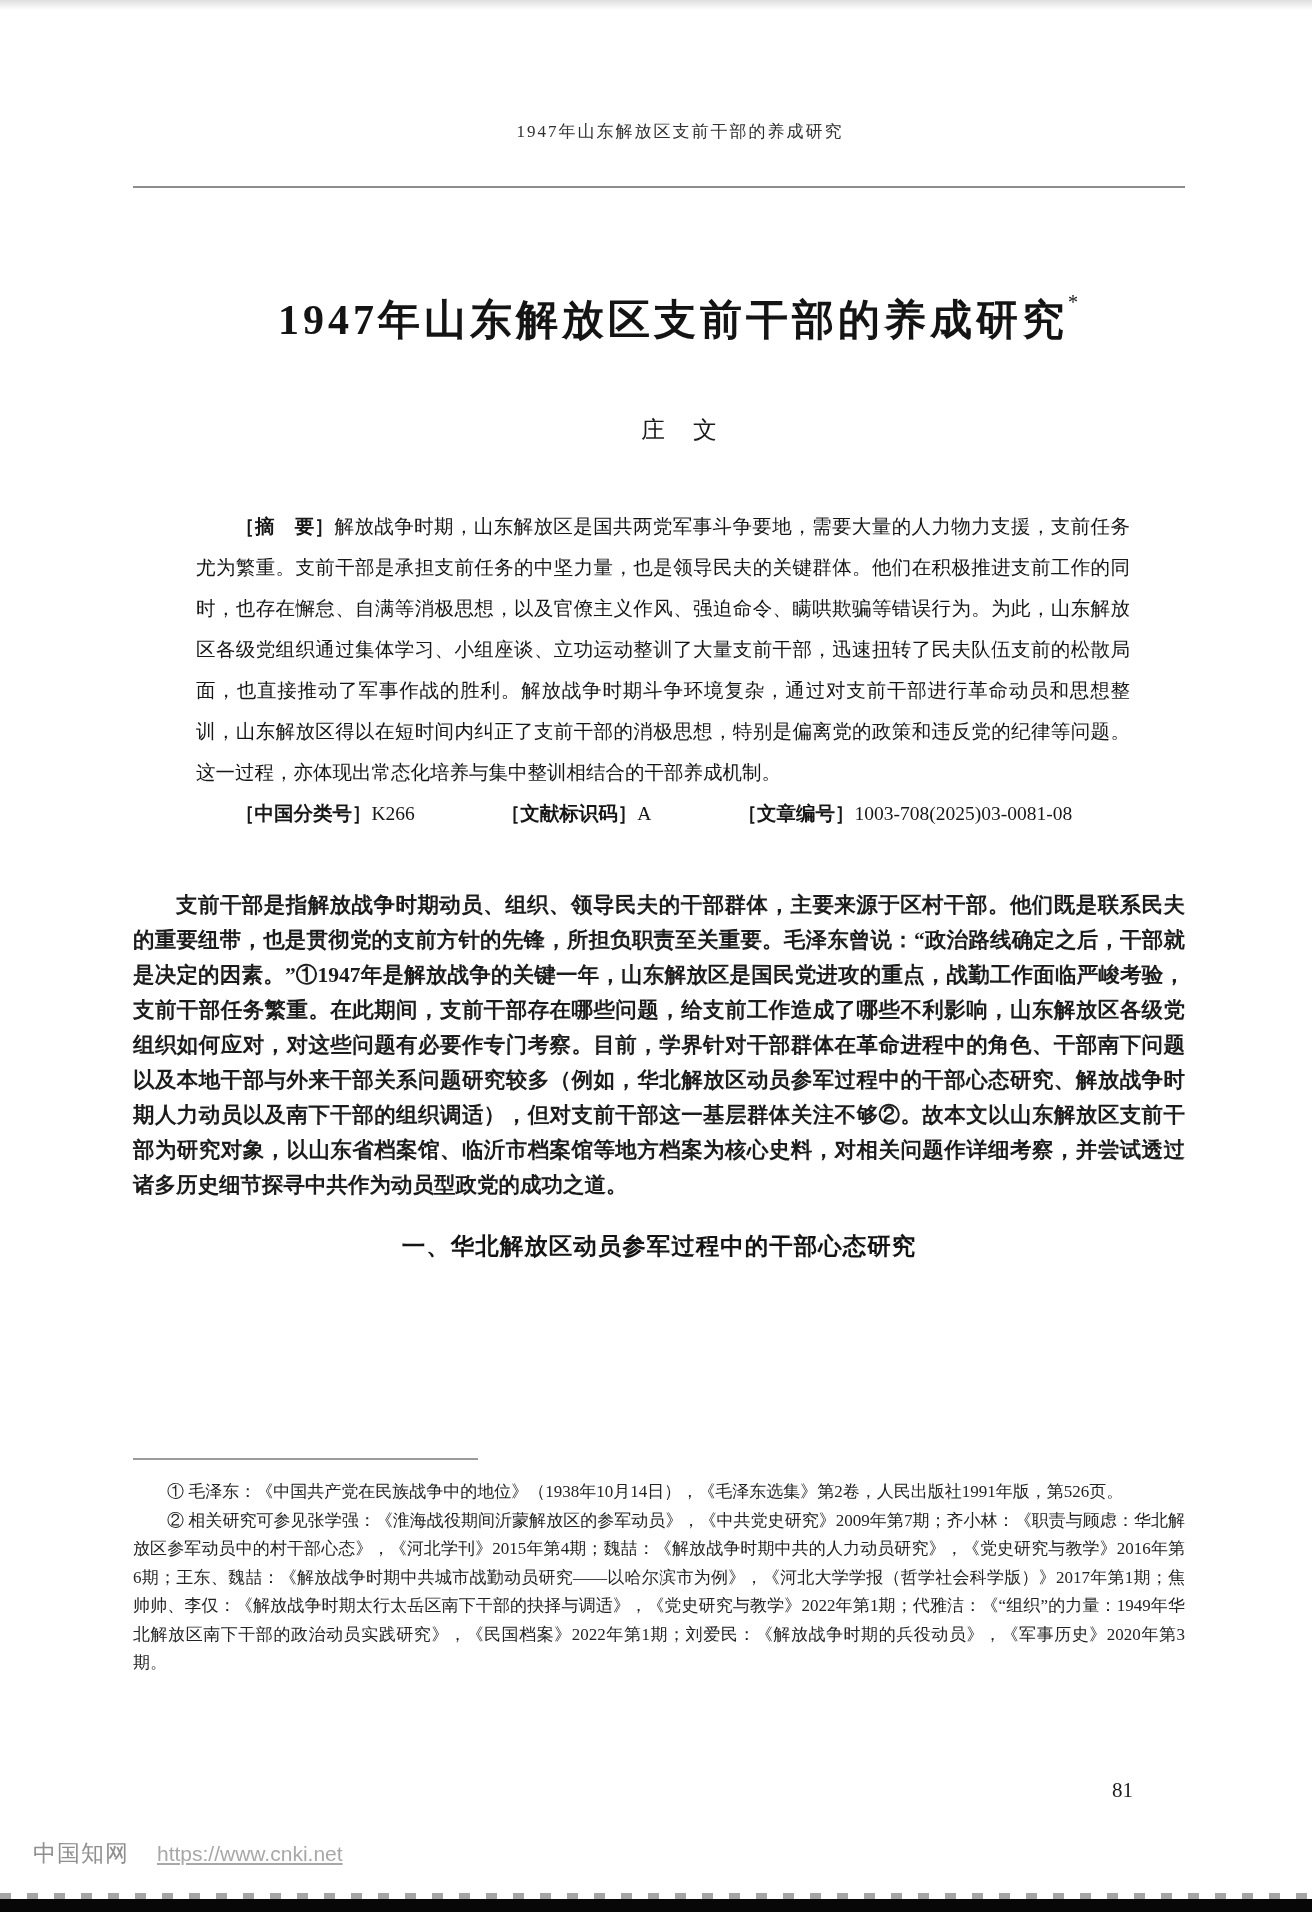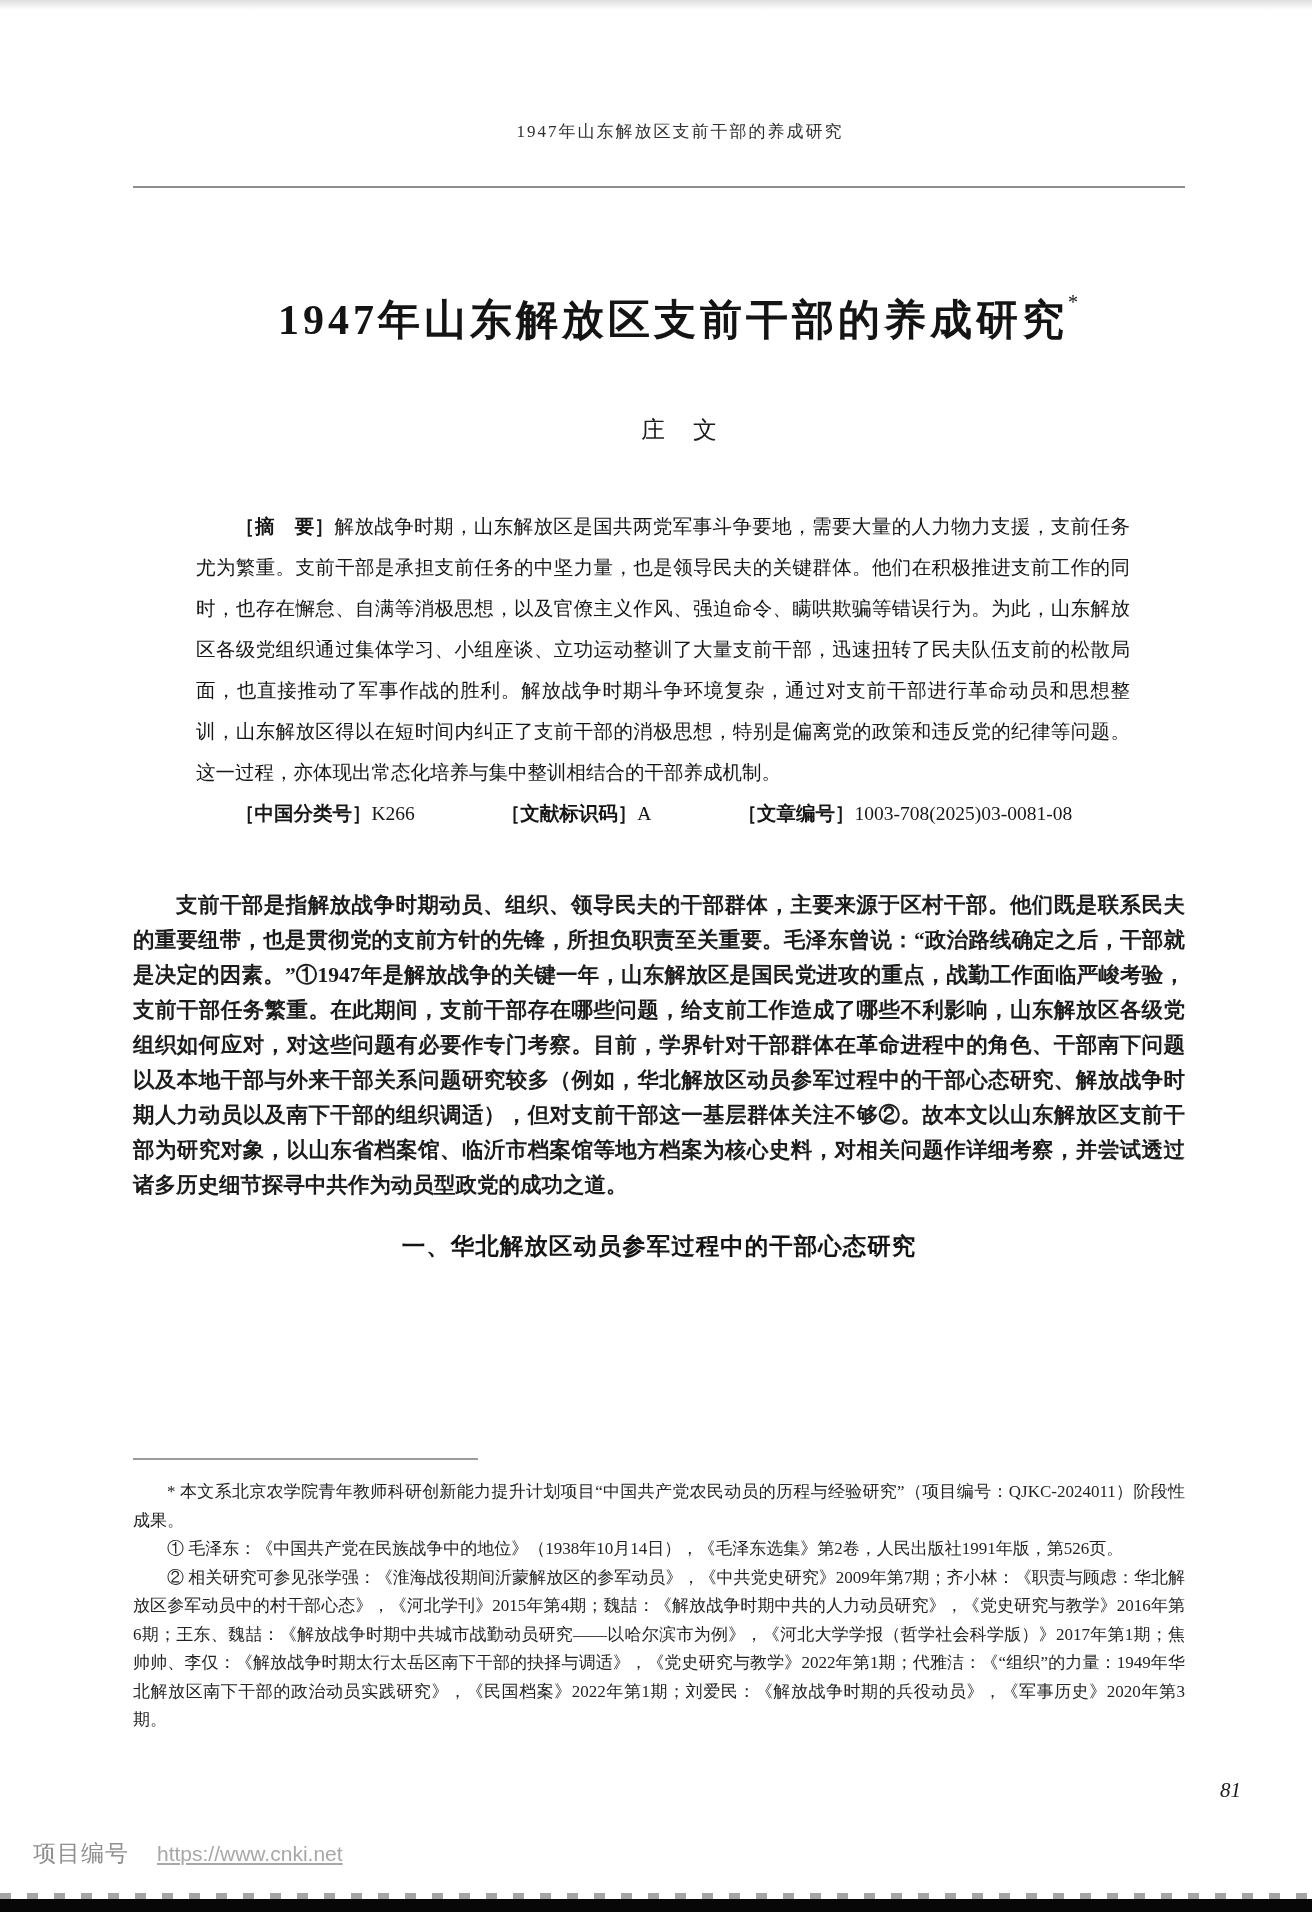--- a/index.html
+++ b/index.html
@@ -59,22 +59,22 @@
   .footnote-rule{
     position:absolute;top:1458px;left:133px;width:345px;height:2px;
     background:#9b9b9b;
   }
   .footnotes{
     position:absolute;top:1478px;left:133px;width:1052px;
     font-size:17px;line-height:28.5px;text-align:justify;color:#232323;
   }
   .footnotes p{margin:0;text-indent:2em;}
   .page-number{
-    position:absolute;top:1778px;left:1181px;width:60px;
-    text-align:right;font-size:21px;color:#1c1c1c;font-style:italic;
+    position:absolute;top:1778px;left:1112px;width:60px;
+    text-align:left;font-size:21px;color:#1c1c1c;
   }
   .watermark{
     position:absolute;top:1838px;left:33px;
     display:flex;align-items:baseline;gap:28px;
     font-family:"Liberation Sans","DejaVu Sans",sans-serif;
   }
   .wm-brand{font-size:23px;color:#8f8f8f;letter-spacing:1px;}
   .wm-url{font-size:21px;color:#a8a8a8;text-decoration:underline;}
   .perforation{
     position:absolute;bottom:12px;left:0;width:100%;height:7px;
@@ -110,28 +110,27 @@
   </div>
 
   <div class="body-block">
     <p>支前干部是指解放战争时期动员、组织、领导民夫的干部群体，主要来源于区村干部。他们既是联系民夫的重要纽带，也是贯彻党的支前方针的先锋，所担负职责至关重要。毛泽东曾说：“政治路线确定之后，干部就是决定的因素。”①1947年是解放战争的关键一年，山东解放区是国民党进攻的重点，战勤工作面临严峻考验，支前干部任务繁重。在此期间，支前干部存在哪些问题，给支前工作造成了哪些不利影响，山东解放区各级党组织如何应对，对这些问题有必要作专门考察。目前，学界针对干部群体在革命进程中的角色、干部南下问题以及本地干部与外来干部关系问题研究较多（例如，华北解放区动员参军过程中的干部心态研究、解放战争时期人力动员以及南下干部的组织调适），但对支前干部这一基层群体关注不够②。故本文以山东解放区支前干部为研究对象，以山东省档案馆、临沂市档案馆等地方档案为核心史料，对相关问题作详细考察，并尝试透过诸多历史细节探寻中共作为动员型政党的成功之道。</p>
     <p class="section-heading">一、华北解放区动员参军过程中的干部心态研究</p>
   </div>
 
   <div class="footnote-rule"></div>
 
   <div class="footnotes">
-    <p>* 本文系北京农学院青年教师科研创新能力提升计划项目“中国共产党农民动员的历程与经验研究”（项目编号：QJKC-2024011）阶段性成果。</p>
     <p>① 毛泽东：《中国共产党在民族战争中的地位》（1938年10月14日），《毛泽东选集》第2卷，人民出版社1991年版，第526页。</p>
     <p>② 相关研究可参见张学强：《淮海战役期间沂蒙解放区的参军动员》，《中共党史研究》2009年第7期；齐小林：《职责与顾虑：华北解放区参军动员中的村干部心态》，《河北学刊》2015年第4期；魏喆：《解放战争时期中共的人力动员研究》，《党史研究与教学》2016年第6期；王东、魏喆：《解放战争时期中共城市战勤动员研究——以哈尔滨市为例》，《河北大学学报（哲学社会科学版）》2017年第1期；焦帅帅、李仅：《解放战争时期太行太岳区南下干部的抉择与调适》，《党史研究与教学》2022年第1期；代雅洁：《“组织”的力量：1949年华北解放区南下干部的政治动员实践研究》，《民国档案》2022年第1期；刘爱民：《解放战争时期的兵役动员》，《军事历史》2020年第3期。</p>
   </div>
 
   <div class="page-number">81</div>
 
   <div class="watermark">
-    <span class="wm-brand">项目编号</span>
+    <span class="wm-brand">中国知网</span>
     <span class="wm-url">https://www.cnki.net</span>
   </div>
 
   <div class="perforation"></div>
   <div class="bottom-bar"></div>
 
 </div>
 
 </body></html>

